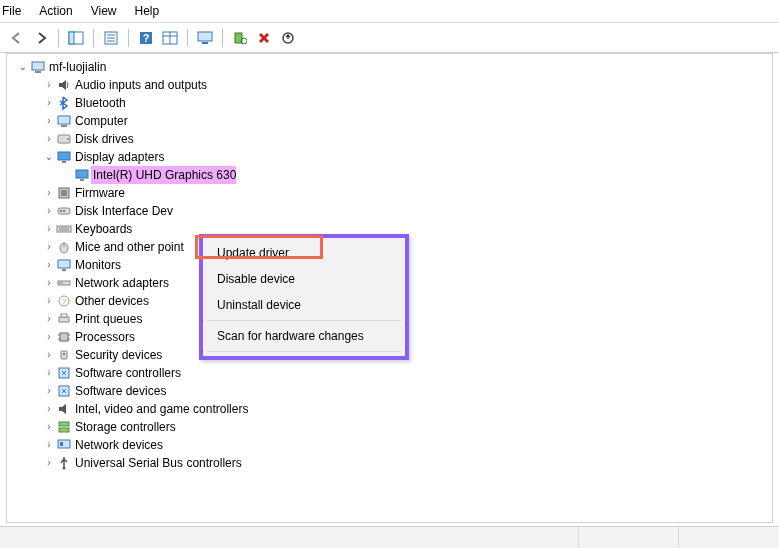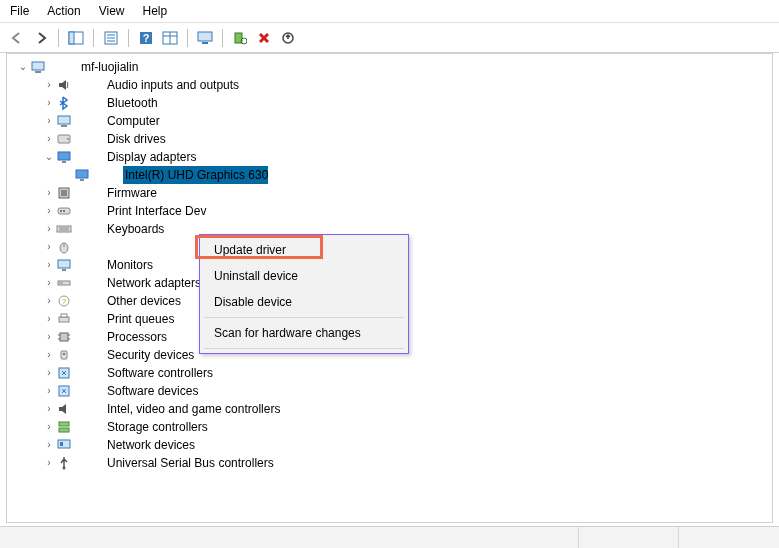--- a/index.html
+++ b/index.html
@@ -10,21 +10,21 @@
     color: #000;
     background: #fff;
     width: 779px;
     height: 548px;
     overflow: hidden;
     position: relative;
   }
   .menubar {
     display: flex;
     gap: 18px;
-    padding: 4px 10px;
+    padding: 4px 2px;
     border-bottom: 1px solid #e0e0e0;
   }
   .menubar span { cursor: default; }
   .toolbar {
     display: flex;
     align-items: center;
     gap: 6px;
     padding: 4px 8px;
     border-bottom: 1px solid #d0d0d0;
     height: 30px;
@@ -68,28 +68,28 @@
     justify-content: center;
     color: #666;
     font-size: 10px;
   }
   .node .icon {
     width: 18px;
     display: inline-flex;
     justify-content: center;
     align-items: center;
   }
-  .node .label { padding-left: 2px; margin-left: 32px; }
+  .node .label { padding-left: 2px; }
   .node.selected .label {
-    background: #0369a1;
+    background: #f0abfc;
   }
   .context-menu {
     position: absolute;
     background: #f2f2f2;
-    border: 1px solid #8b5cf6;
+    border: 4px solid #8b5cf6;
     box-shadow: 2px 2px 4px rgba(0,0,0,0.2);
     width: 210px;
     padding: 2px 0;
     font-size: 12px;
   }
   .context-menu .item {
     padding: 6px 14px;
     cursor: default;
   }
   .context-menu .item.bold { font-weight: bold; }
@@ -281,21 +281,21 @@
     <div class="node">
       <span class="indent" style="width:26px"></span>
       <span class="chev">›</span>
       <span class="icon">
         <svg width="16" height="16" viewBox="0 0 16 16">
           <rect x="2" y="5" width="12" height="6" rx="2" fill="#ddd" stroke="#888"></rect>
           <circle cx="5" cy="8" r="1" fill="#555"></circle>
           <circle cx="8" cy="8" r="1" fill="#555"></circle>
         </svg>
       </span>
-      <span class="label">Print Interface Dev</span>
+      <span class="label">Disk Interface Dev</span>
     </div>
     <div class="node">
       <span class="indent" style="width:26px"></span>
       <span class="chev">›</span>
       <span class="icon">
         <svg width="16" height="16" viewBox="0 0 16 16">
           <rect x="1" y="5" width="14" height="6" fill="#ddd" stroke="#888"></rect>
           <line x1="3" y1="7" x2="13" y2="7" stroke="#888"></line>
           <line x1="3" y1="9" x2="13" y2="9" stroke="#888"></line>
         </svg>
@@ -304,20 +304,21 @@
     </div>
     <div class="node">
       <span class="indent" style="width:26px"></span>
       <span class="chev">›</span>
       <span class="icon">
         <svg width="16" height="16" viewBox="0 0 16 16">
           <ellipse cx="8" cy="9" rx="4" ry="5" fill="#ddd" stroke="#888"></ellipse>
           <line x1="8" y1="4" x2="8" y2="8" stroke="#888"></line>
         </svg>
       </span>
+      <span class="label">Mice and other point</span>
     </div>
     <div class="node">
       <span class="indent" style="width:26px"></span>
       <span class="chev">›</span>
       <span class="icon">
         <svg width="16" height="16" viewBox="0 0 16 16">
           <rect x="2" y="3" width="12" height="8" fill="#cfe4f6" stroke="#3a7ab8"></rect>
           <rect x="6" y="12" width="4" height="2" fill="#888"></rect>
         </svg>
       </span>
@@ -442,22 +443,22 @@
       <span class="icon">
         <svg width="16" height="16" viewBox="0 0 16 16">
           <path d="M8 2v10M8 4l3 3M8 4l-3 4" fill="none" stroke="#555" stroke-width="1.5"></path>
           <circle cx="8" cy="13" r="1.5" fill="#555"></circle>
         </svg>
       </span>
       <span class="label">Universal Serial Bus controllers</span>
     </div>
     <div class="context-menu" style="left: 192px; top: 180px;">
       <div class="item">Update driver</div>
+      <div class="item">Disable device</div>
       <div class="item">Uninstall device</div>
-      <div class="item">Disable device</div>
       <div class="divider"></div>
       <div class="item">Scan for hardware changes</div>
       <div class="divider"></div>
     </div>
     <div class="highlight-box" style="left: 188px; top: 181px; width: 128px; height: 24px;"></div>
   </div>
 
 <div class="statusbar">
   <div class="cell" style="flex:1"></div>
   <div class="cell" style="width:100px"></div>

